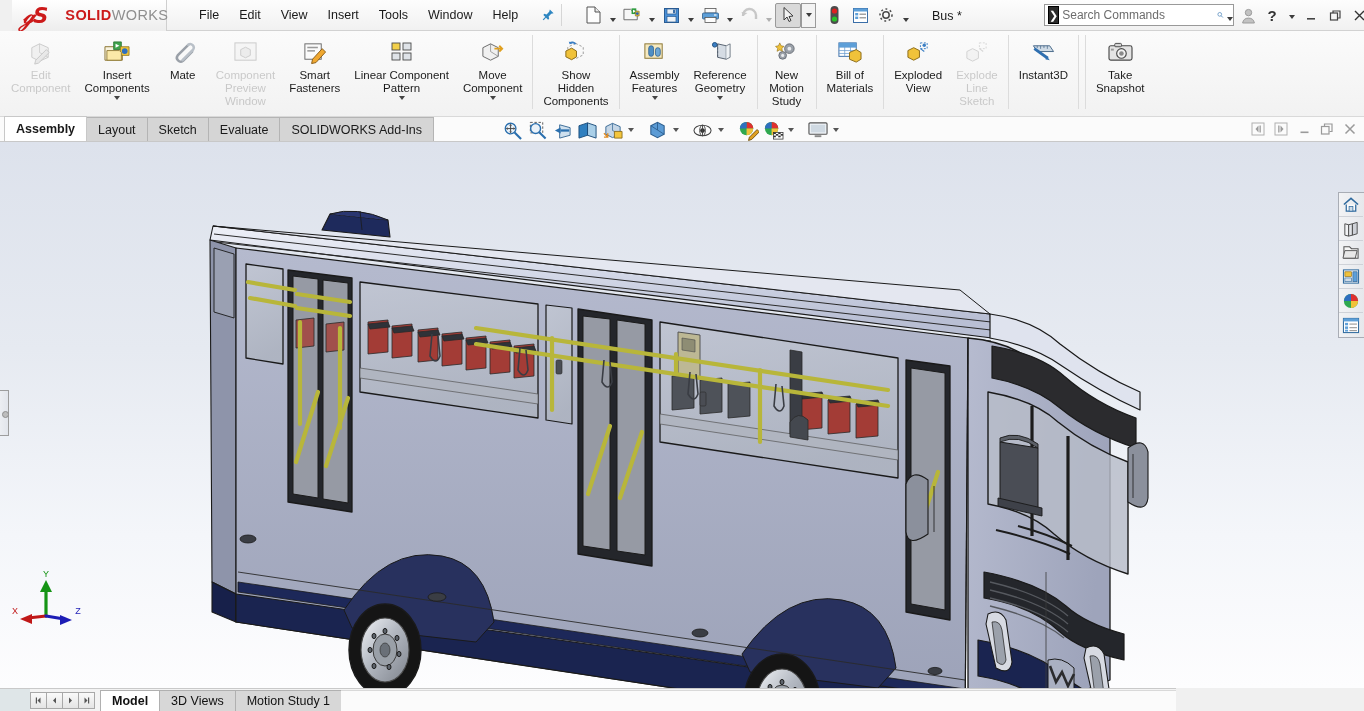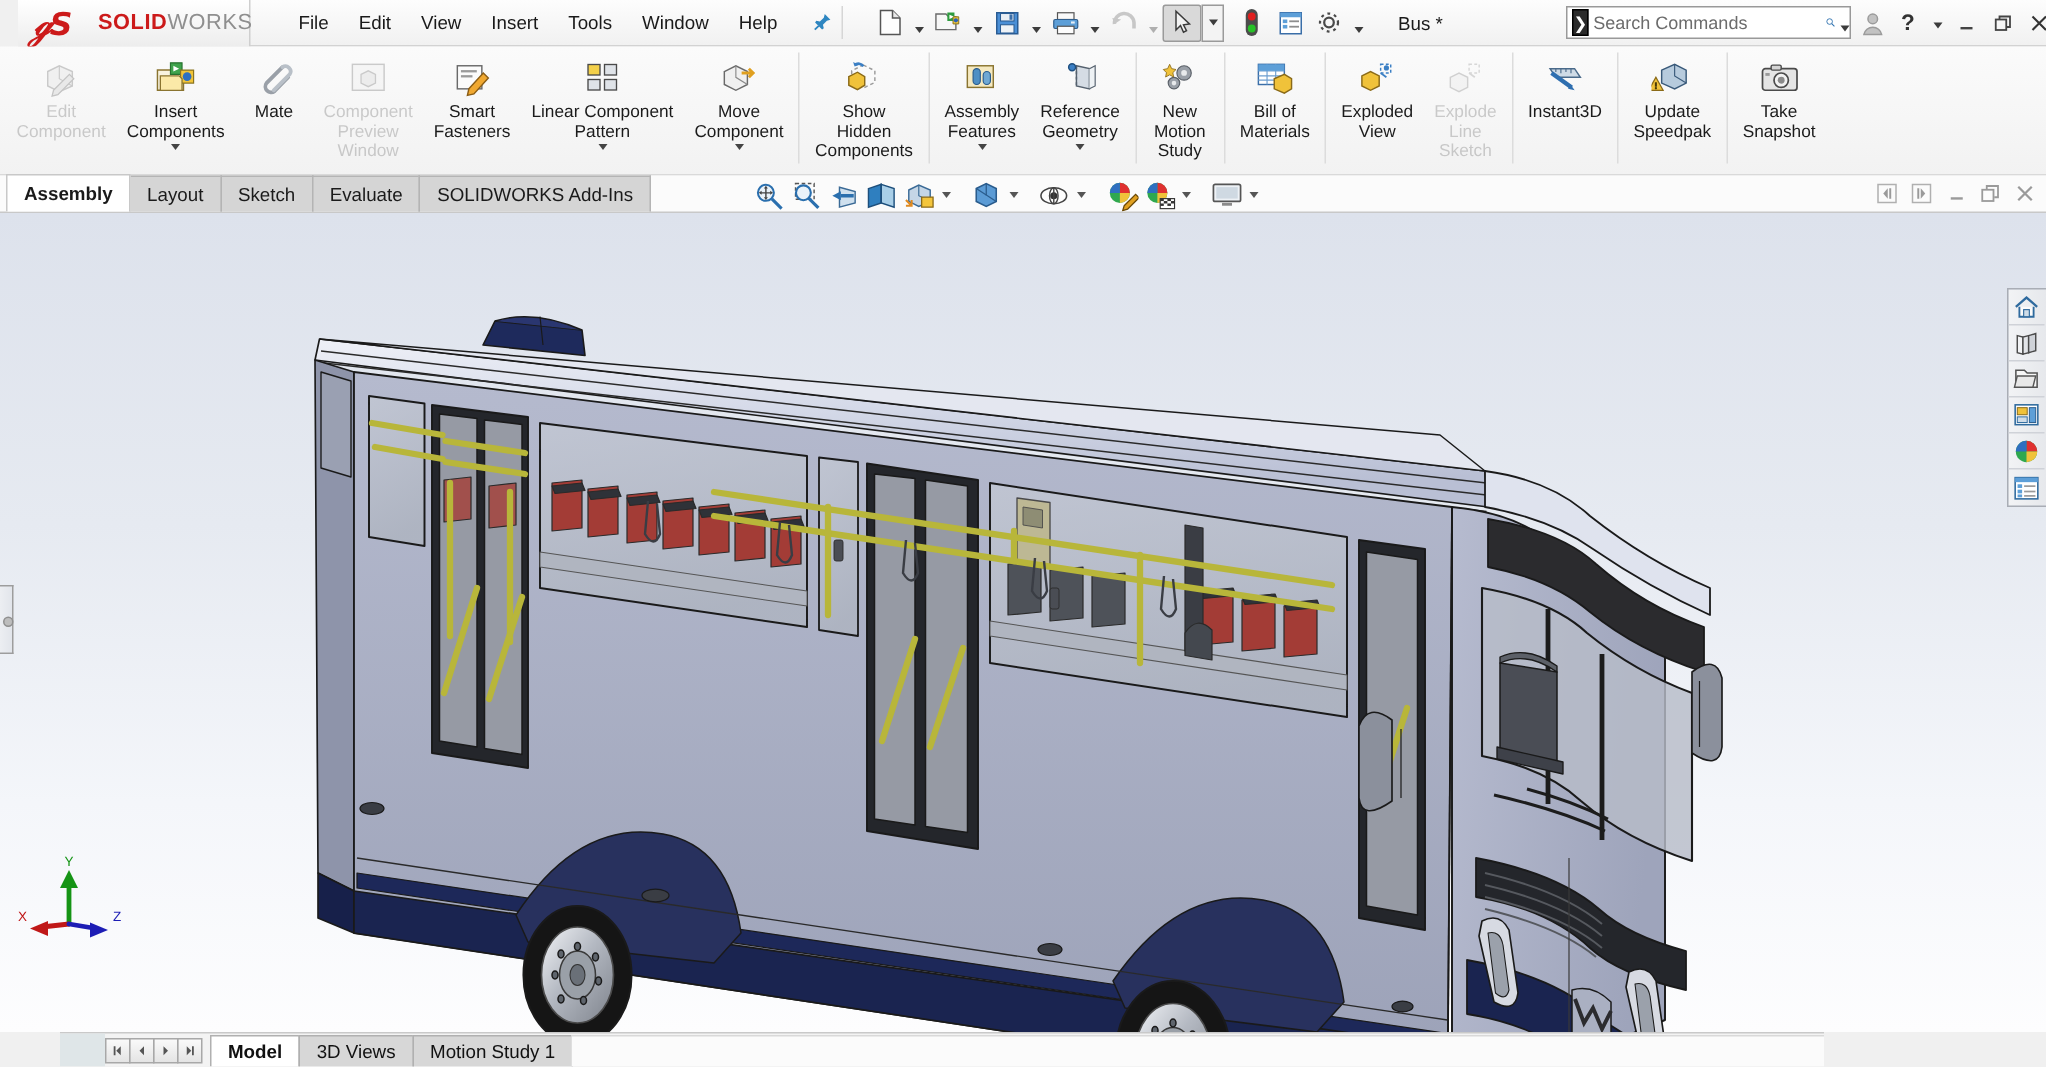--- a/index.html
+++ b/index.html
@@ -185,21 +185,21 @@
   }
   .tp-btn {
     width: 24px; height: 24px; display: flex; align-items: center; justify-content: center;
     cursor: default; border-bottom: 1px solid #cfd2d8;
   }
 
   
   .statusbar {
     position: absolute; left: 0; bottom: 0; width: 1176px; height: 23px;
     background: #f3f3f3; border-top: 1px solid #c9c9c9;
-    display: flex; align-items: center; margin-left: 40px;
+    display: flex; align-items: center;
   }
   .sb-corner { width: 30px; height: 22px; background: #dfe6e8; }
   .nav-btns { display: flex; align-items: center; }
   .nav-btn {
     width: 17px; height: 17px; background: linear-gradient(#fafafa,#e4e4e4);
     border: 1px solid #a8a8a8; margin-right: -1px; cursor: default;
     display: flex; align-items: center; justify-content: center;
     font-size: 8px; color: #555;
   }
   .btab {
@@ -585,33 +585,20 @@
             </g>
             <path d="M6 9 L20 19" stroke="#2f6fb0" stroke-width="3"></path>
             <path d="M22 21 l-4.5 -1 l1.5 -3.4z" fill="#2f6fb0"></path>
           </svg>
       </div>
       <div class="rb-lbl">Instant3D</div>
     </div>
 
     <div class="rb-divider"></div>
 
-    <div class="rb-btn">
-      <div class="rb-ico">
-        <svg width="27" height="25" viewBox="0 0 28 26">
-            <path d="M7 7 L16 3 L24 7 L24 16 L16 20 L7 16z" fill="#b7cbdd" stroke="#3a5a7a" stroke-width="1"></path>
-            <path d="M16 3 L16 11 L24 16" fill="none" stroke="#3a5a7a" stroke-width=".8"></path>
-            <path d="M3 12 l5 9 h-10z" fill="#f0c23a" stroke="#8a6a18" stroke-width=".9"></path>
-            <path d="M3 15.5v3" stroke="#4a3a08" stroke-width="1.4"></path>
-            <circle cx="3" cy="19.6" r=".8" fill="#4a3a08"></circle>
-          </svg>
-      </div>
-      <div class="rb-lbl">Update
-Speedpak</div>
-    </div>
 
     <div class="rb-divider"></div>
 
     <div class="rb-btn">
       <div class="rb-ico">
         <svg width="27" height="23" viewBox="0 0 28 24">
             <rect x="2" y="5" width="24" height="15" rx="2" fill="#e4e4e4" stroke="#4a4a4a" stroke-width="1.2"></rect>
             <rect x="8" y="2.5" width="7" height="3.5" rx="1" fill="#d4d4d4" stroke="#4a4a4a" stroke-width="1"></rect>
             <circle cx="15" cy="13" r="5" fill="#f2f2f2" stroke="#4a4a4a" stroke-width="1.2"></circle>
             <circle cx="15" cy="13" r="2.4" fill="#8a8a8a"></circle>

